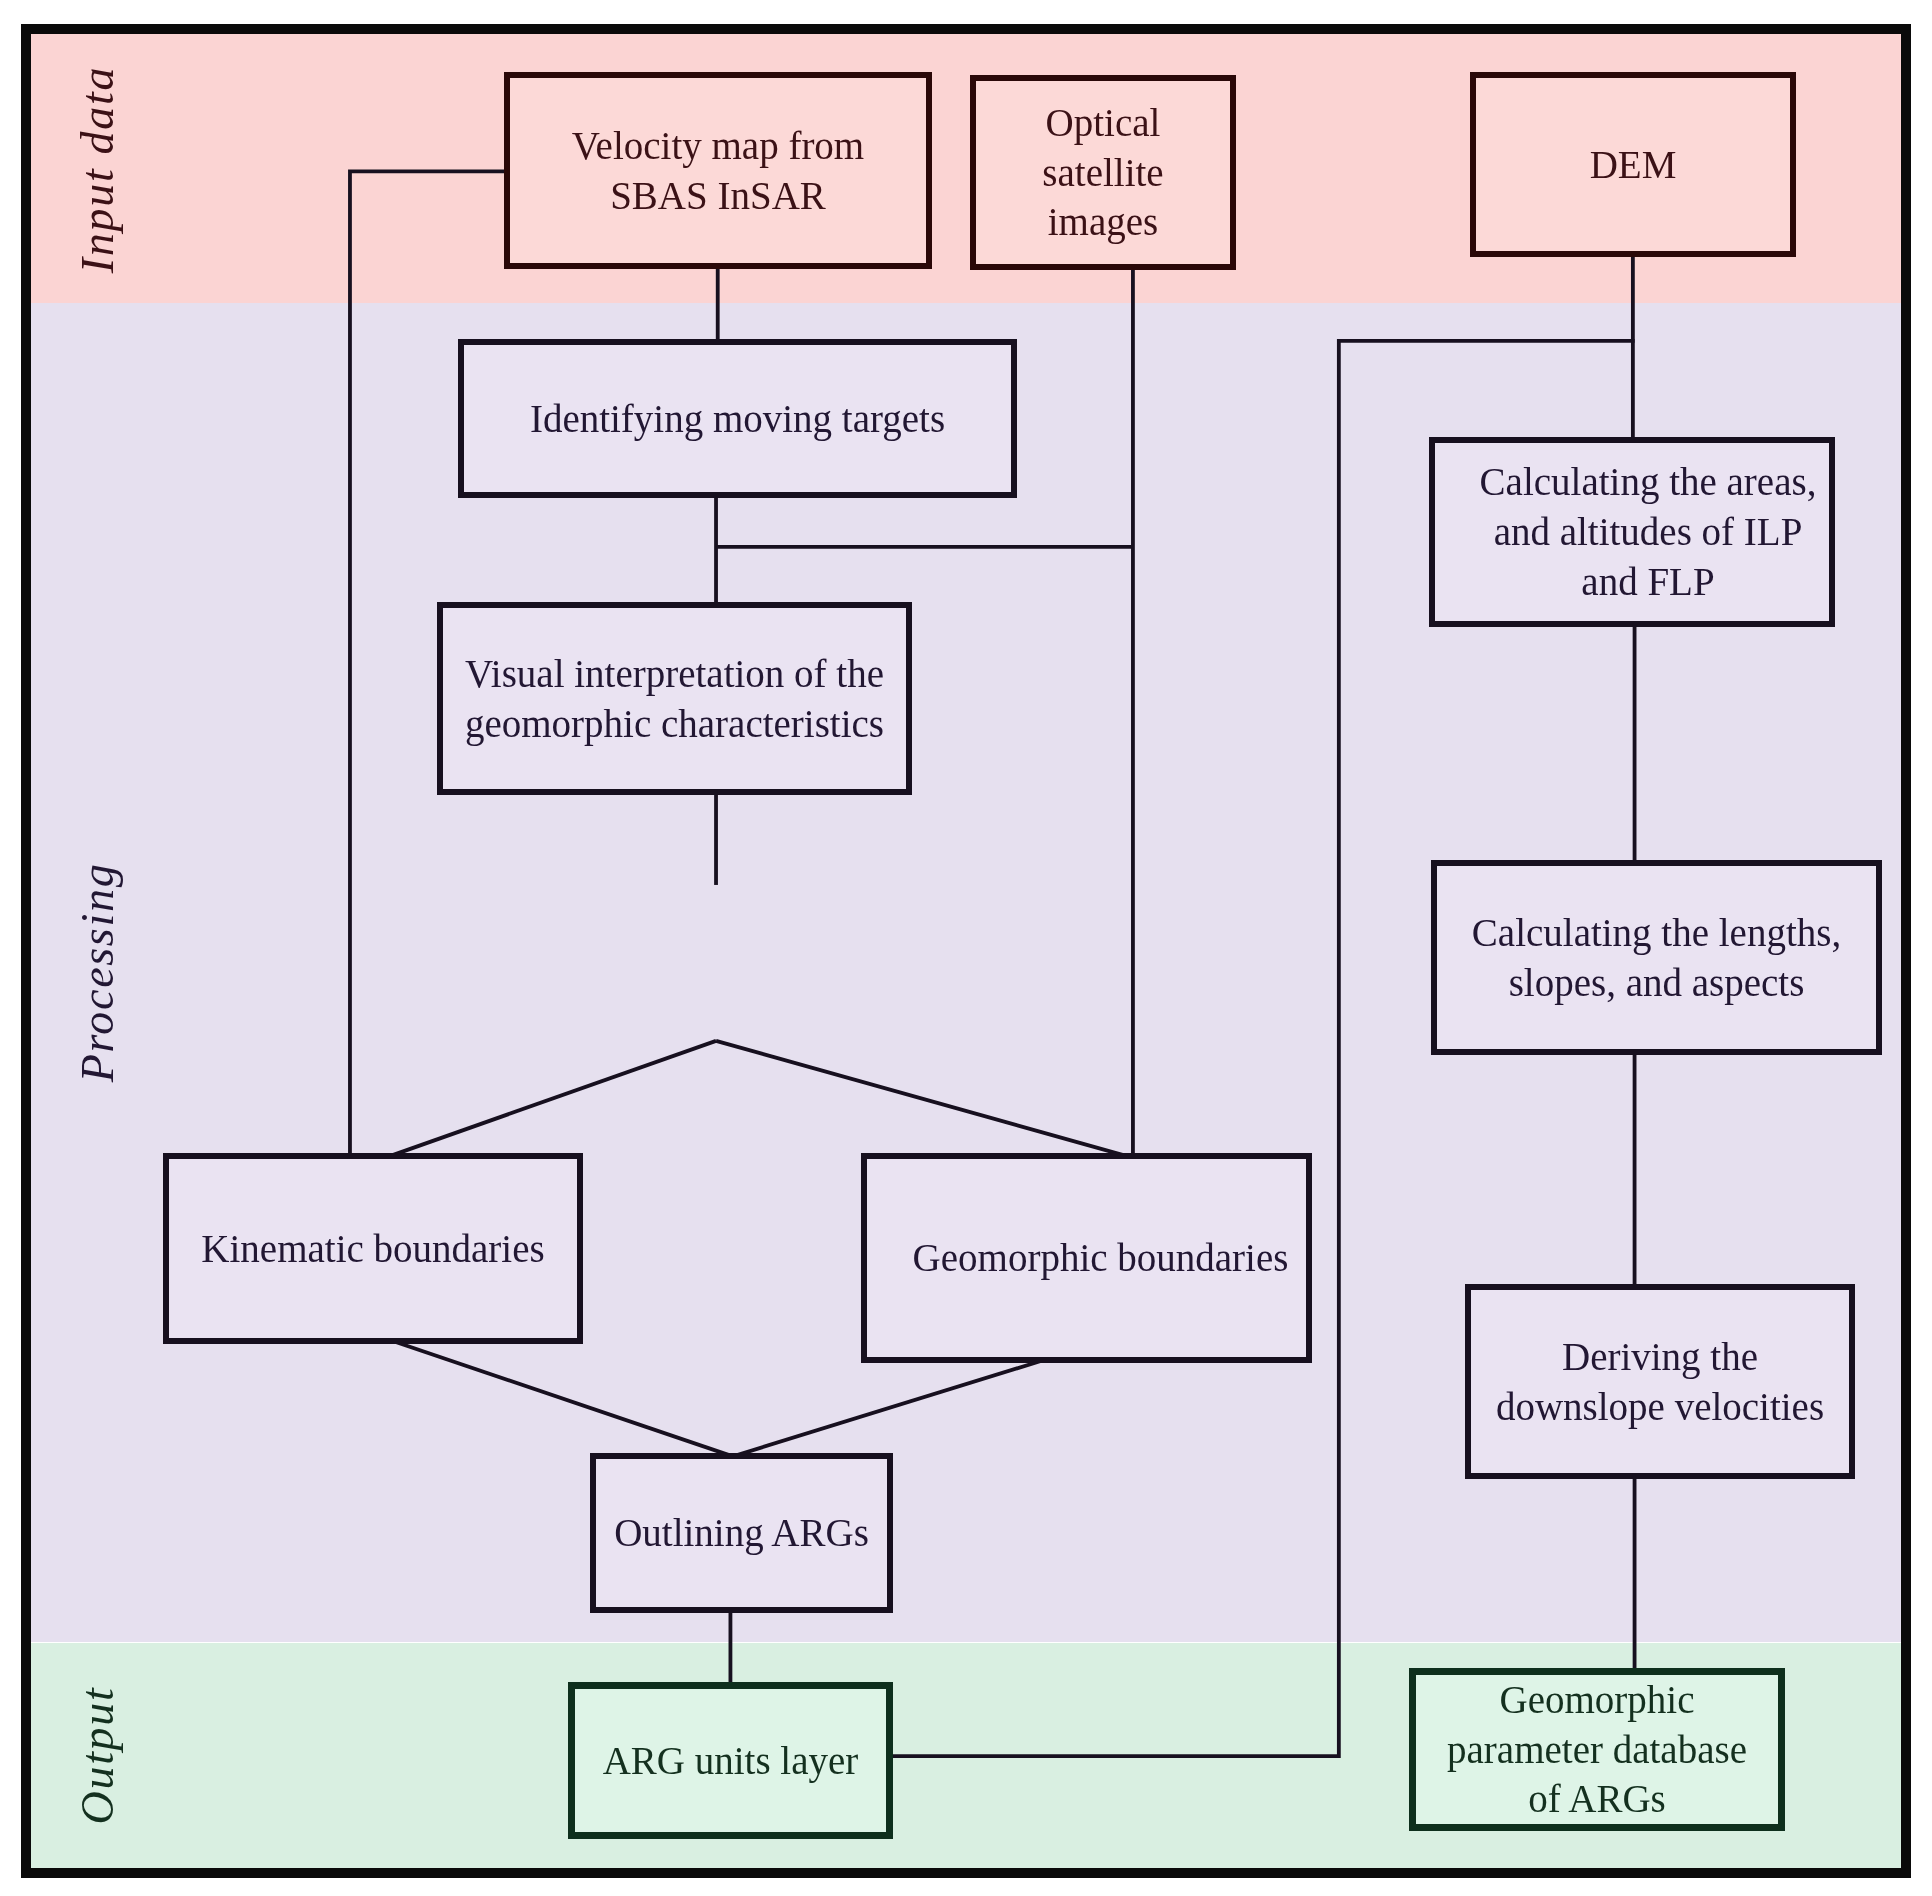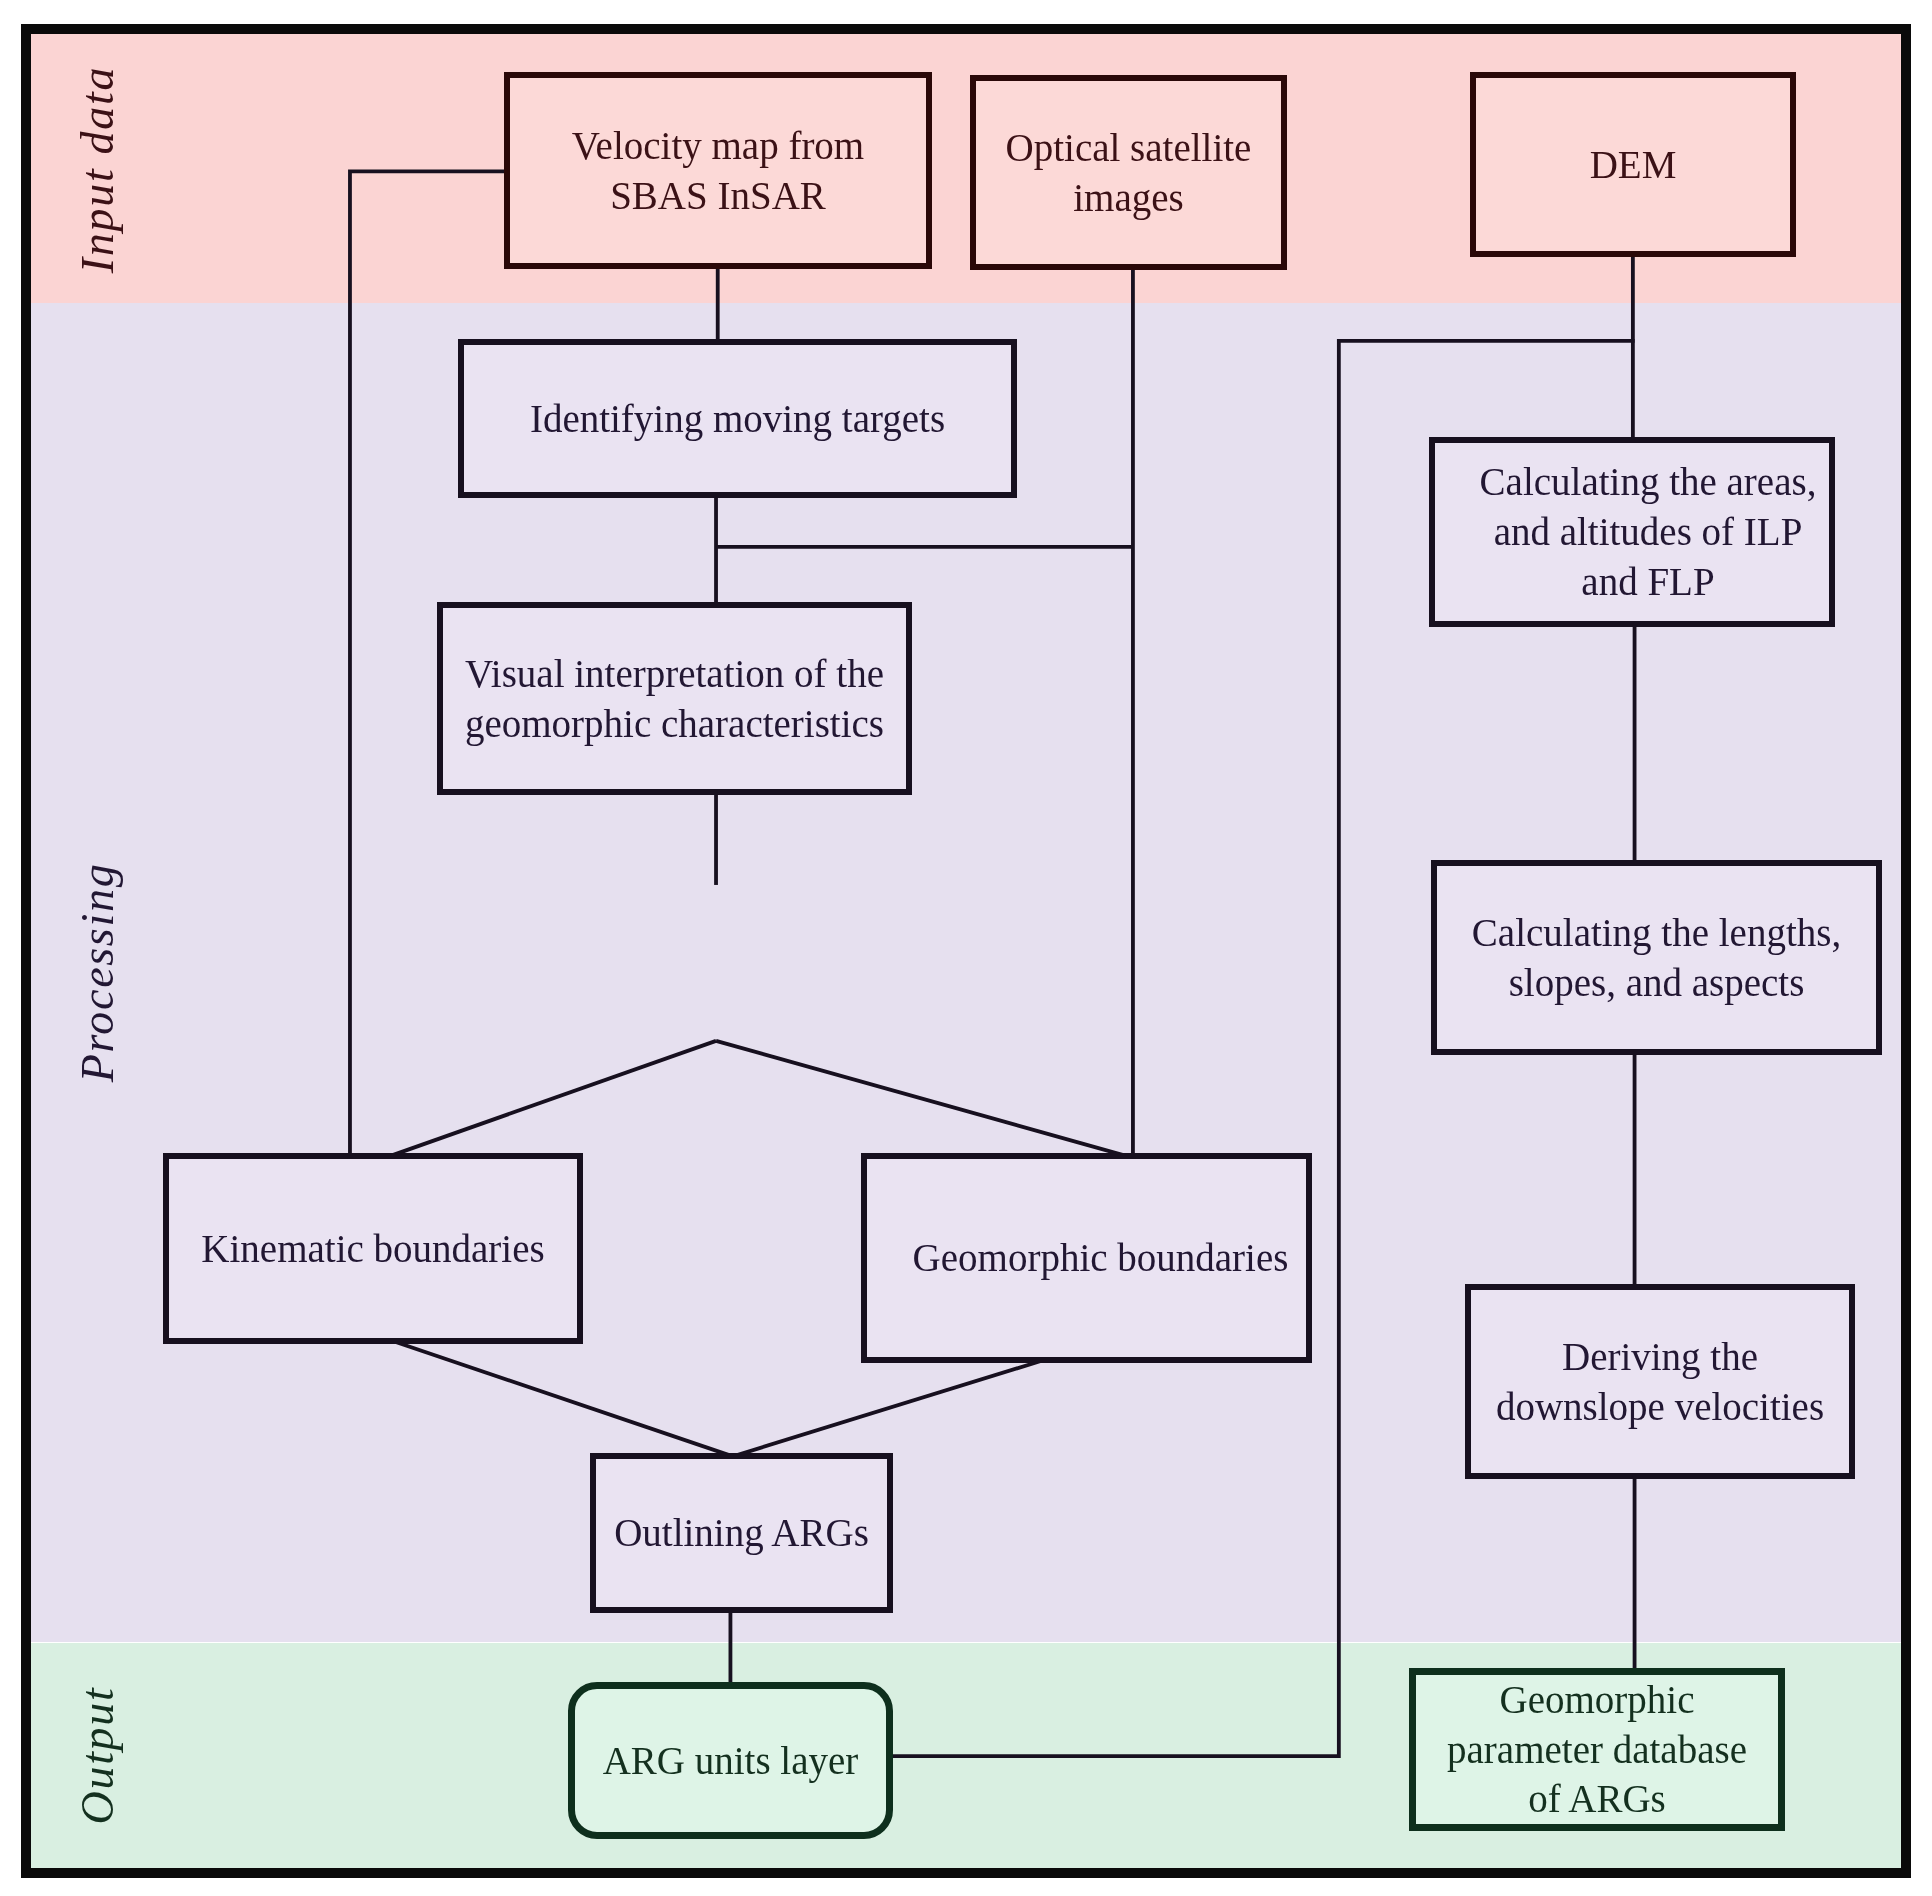--- a/index.html
+++ b/index.html
@@ -37,29 +37,29 @@
   .node{
     position:absolute;box-sizing:border-box;z-index:3;
     display:flex;align-items:center;justify-content:center;
     text-align:center;font-size:39px;line-height:1.28;padding:5.1px 12px;
   }
   .node.pink{background:var(--input-box,#fcd9d7);border:6.8px solid var(--input-border,#2a0808);color:var(--input-text,#3b1116);}
   .node.purple{background:var(--processing-box,#eae3f2);border:6.8px solid var(--processing-border,#17101f);color:var(--processing-text,#221733);margin-left:22px;}
   .node.green{background:var(--output-box,#def4e7);border:7.6px solid var(--output-border,#0e2f1d);color:var(--output-text,#14301f);}
 
   .n-velocity{left:504px;top:72px;width:428px;height:197px;}
-  .n-optical{left:970px;top:75px;width:317px;height:195px;}
+  .n-optical{left:970px;top:75px;width:266px;height:195px;}
   .n-dem{left:1470px;top:72px;width:326px;height:185px;}
   .n-identifying{left:436px;top:339px;width:559px;height:159px;}
   .n-visual{left:415px;top:602px;width:475px;height:193px;}
   .n-identification{left:507px;top:881px;width:420px;height:163px;}
   .n-kinematic{left:141px;top:1153px;width:420px;height:191px;}
   .n-geomorphic{left:839px;top:1153px;width:451px;height:210px;padding-left:40px;}
   .n-outlining{left:568px;top:1453px;width:303px;height:160px;}
-  .n-arg-units{left:568px;top:1682px;width:325px;height:157px;border-radius:29px;}
+  .n-arg-units{left:568px;top:1682px;width:325px;height:157px;}
   .n-calc-areas{left:1407px;top:437px;width:406px;height:190px;padding-left:44px;}
   .n-calc-lengths{left:1409px;top:860px;width:451px;height:195px;}
   .n-deriving{left:1443px;top:1284px;width:390px;height:195px;}
   .n-geo-db{left:1409px;top:1668px;width:376px;height:163px;}
 </style>
 </head>
 <body>
 
 <div class="stage">
 

